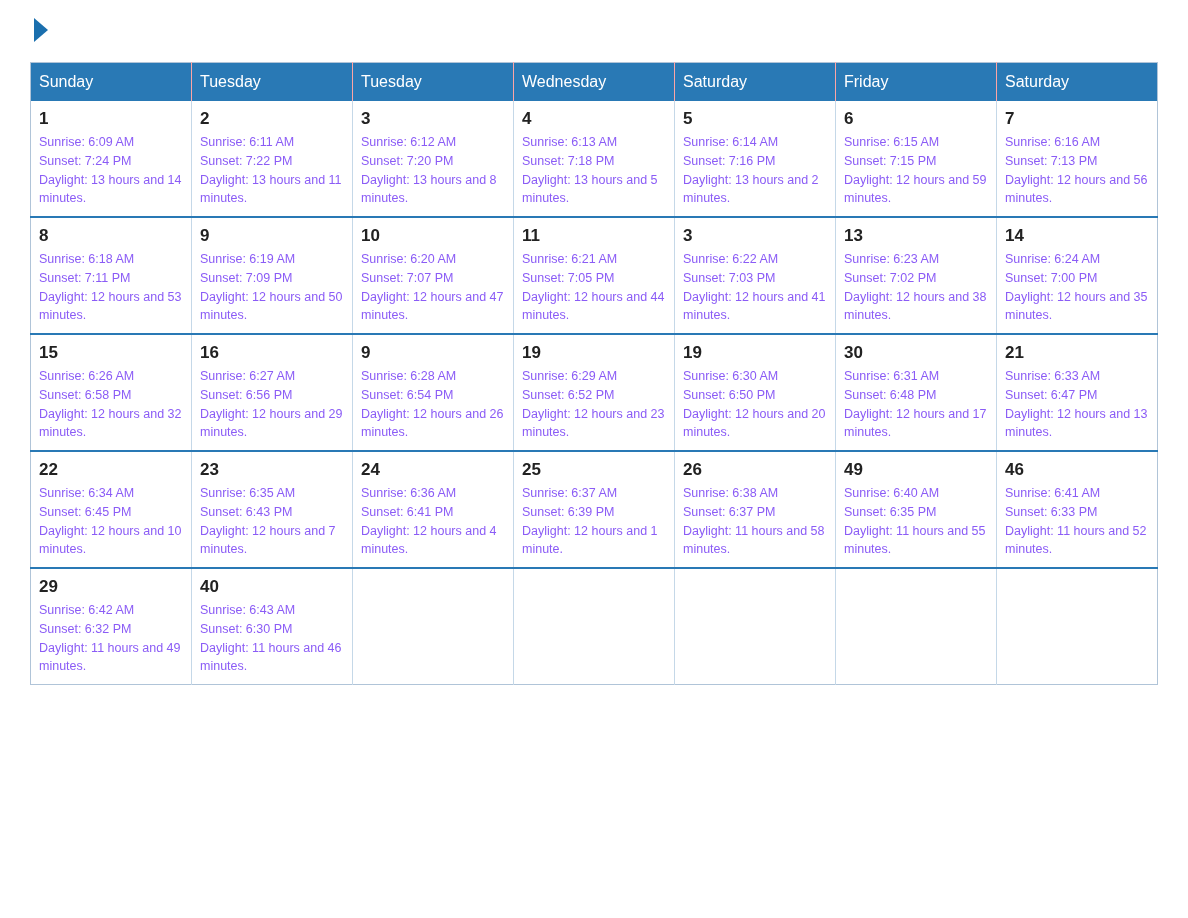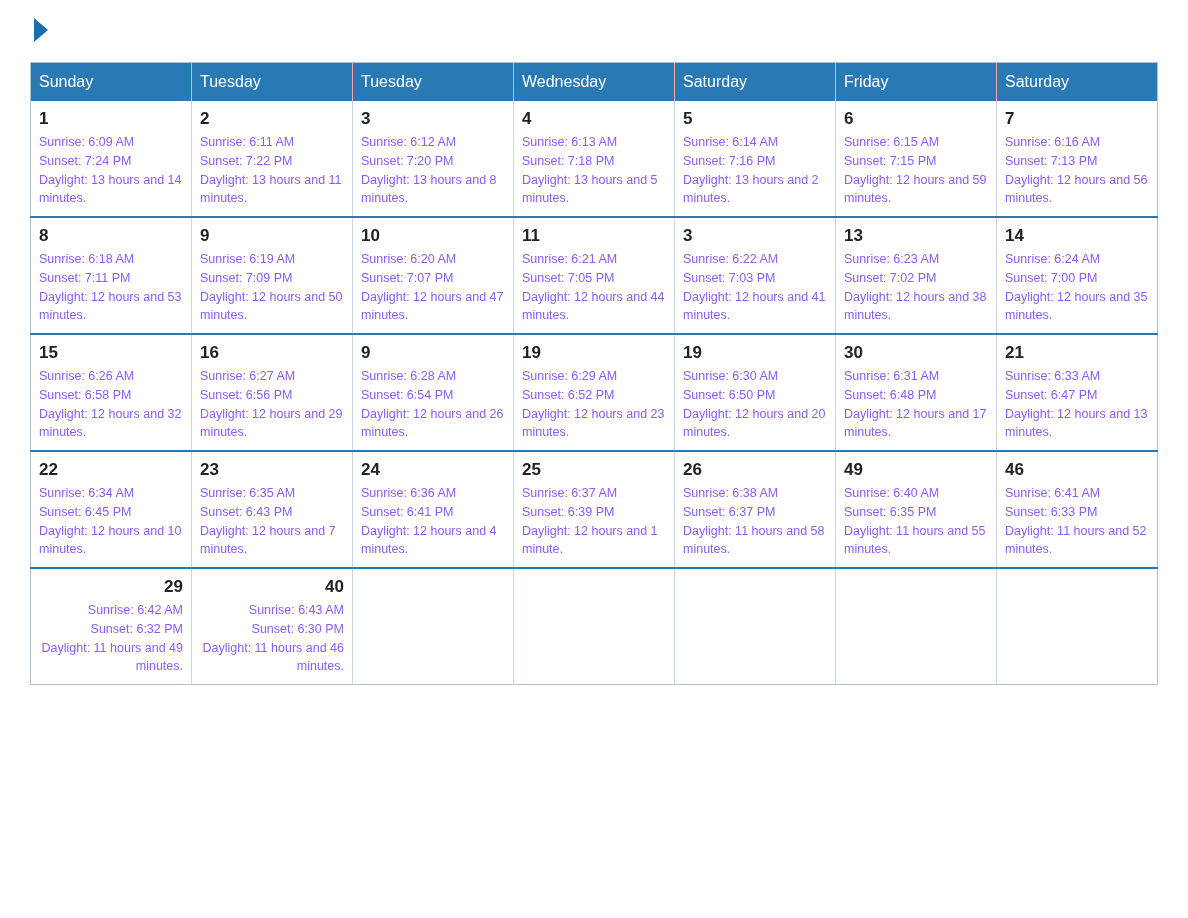--- a/index.html
+++ b/index.html
@@ -94,21 +94,20 @@
       color: #333;
       width: 14.28%;
       min-height: 100px;
       height: 110px;
     }
     .calendar tbody tr td:last-child {
       border-right: none;
     }
     .calendar tbody tr:last-child td {
       border-bottom: none;
-      text-align: right;
     }
     .day-num {
       font-size: 17px;
       font-weight: bold;
       color: #222;
       display: block;
       margin-bottom: 4px;
     }
     .day-info {
       font-size: 12.5px;

